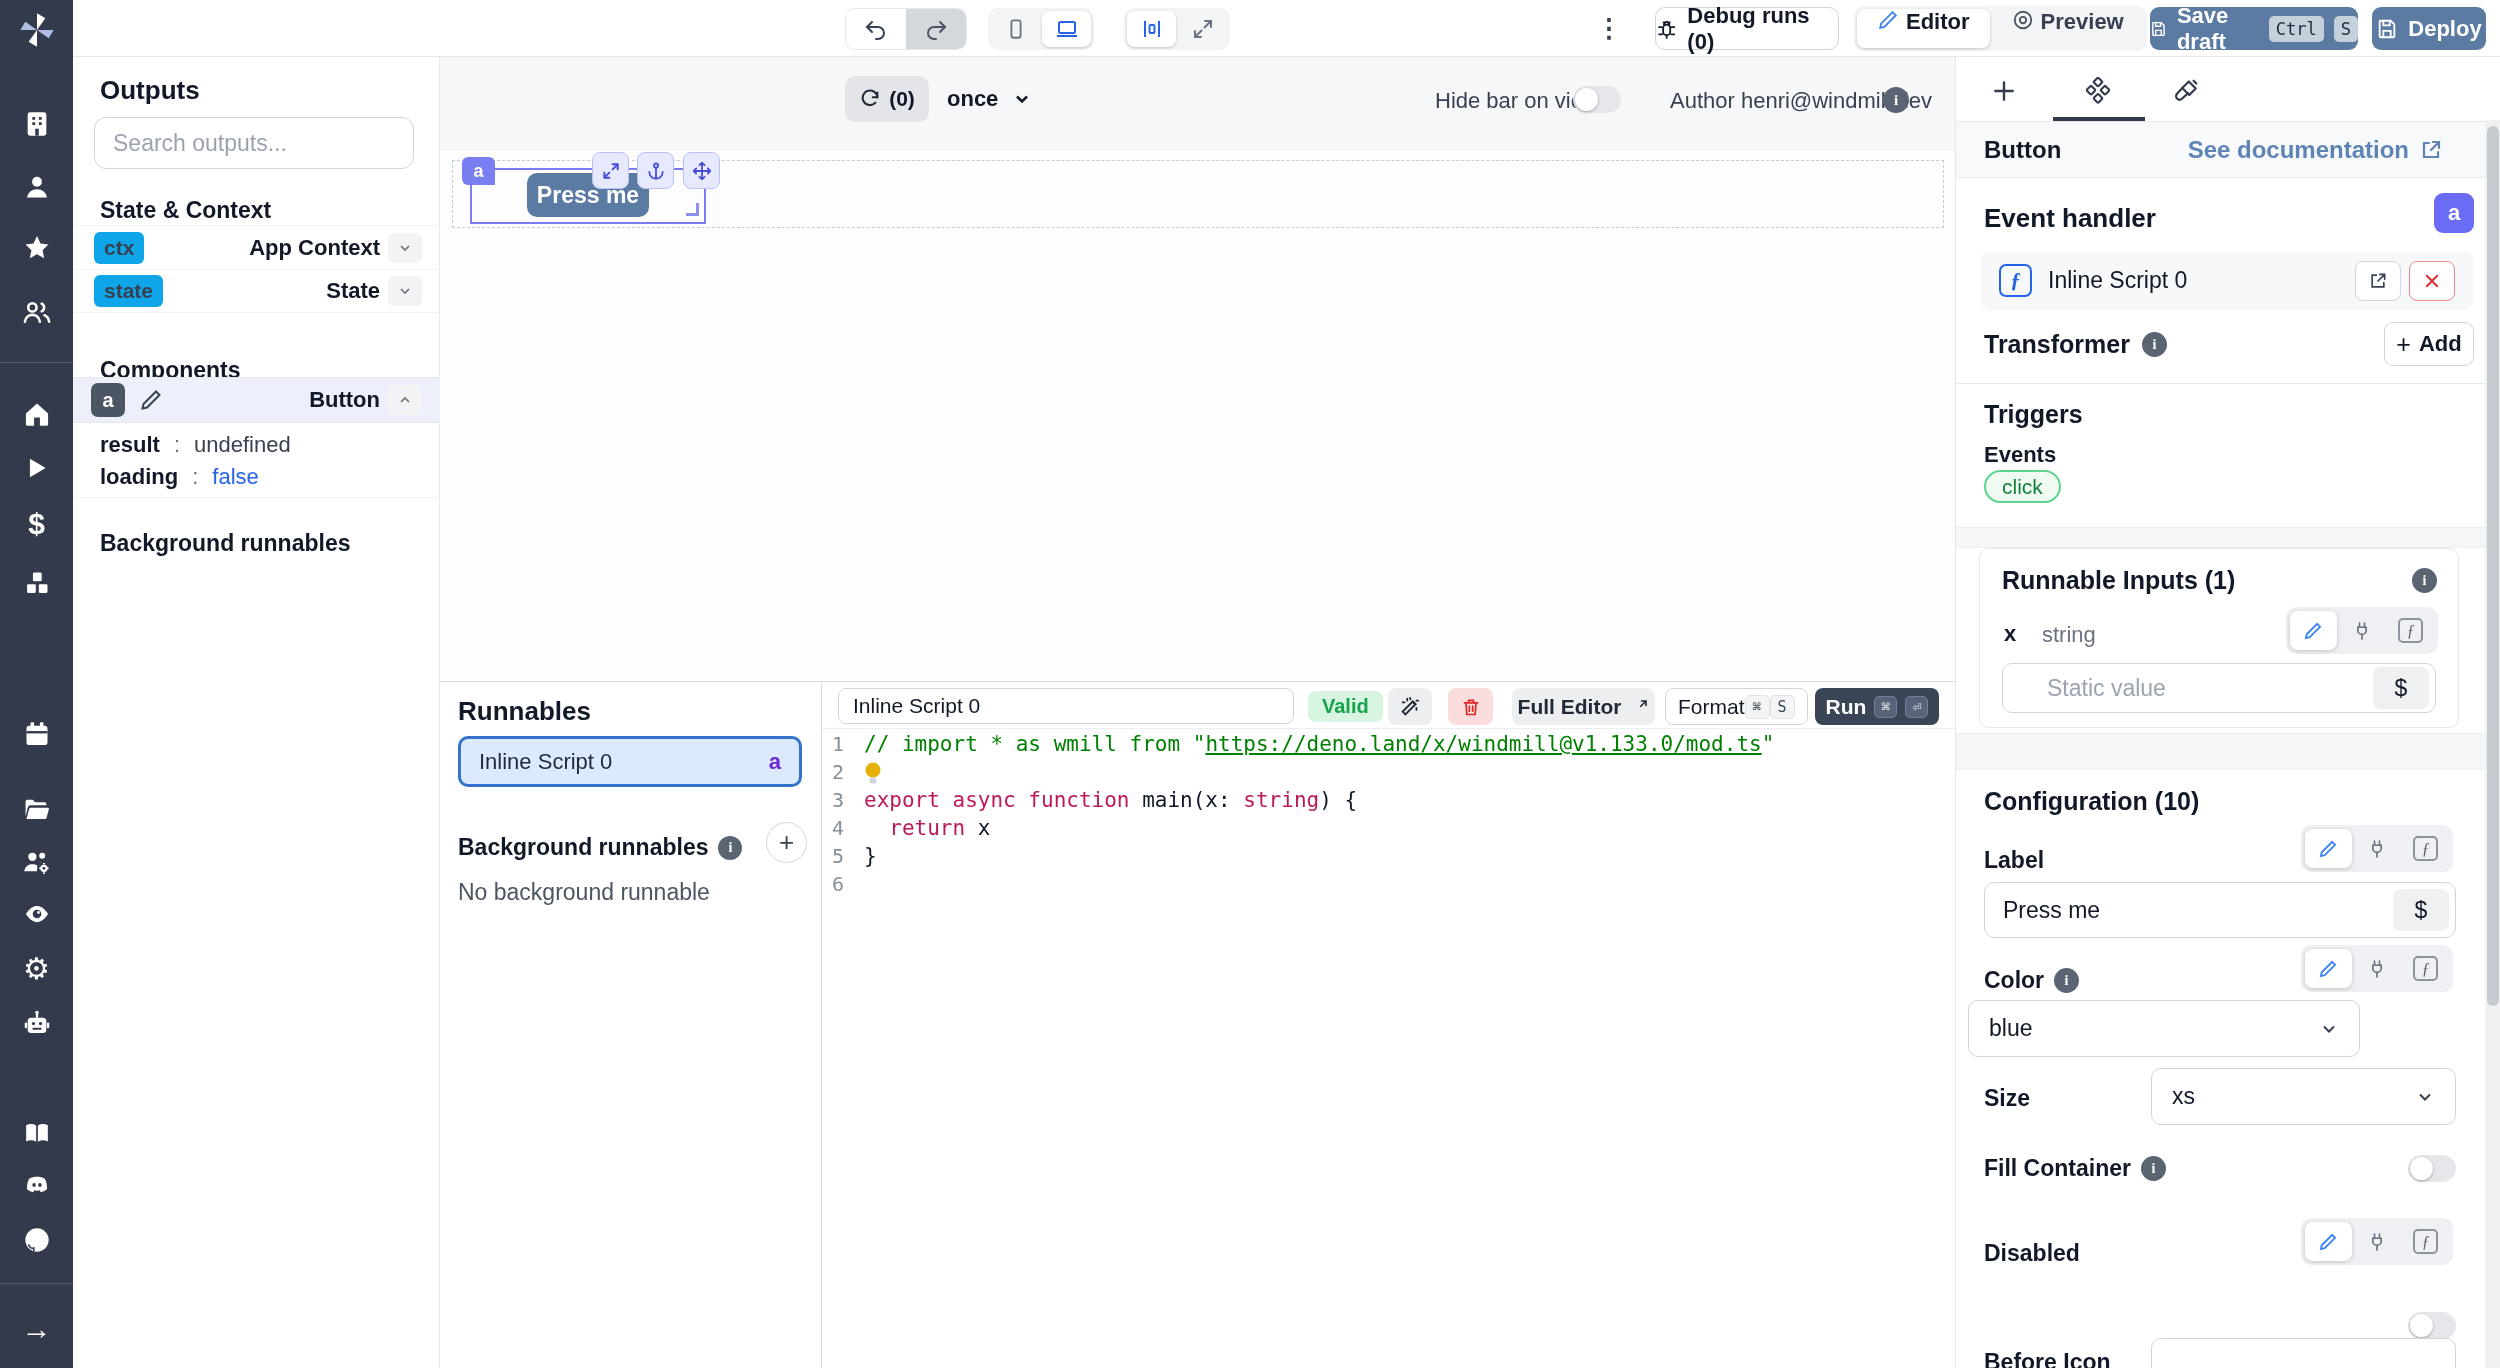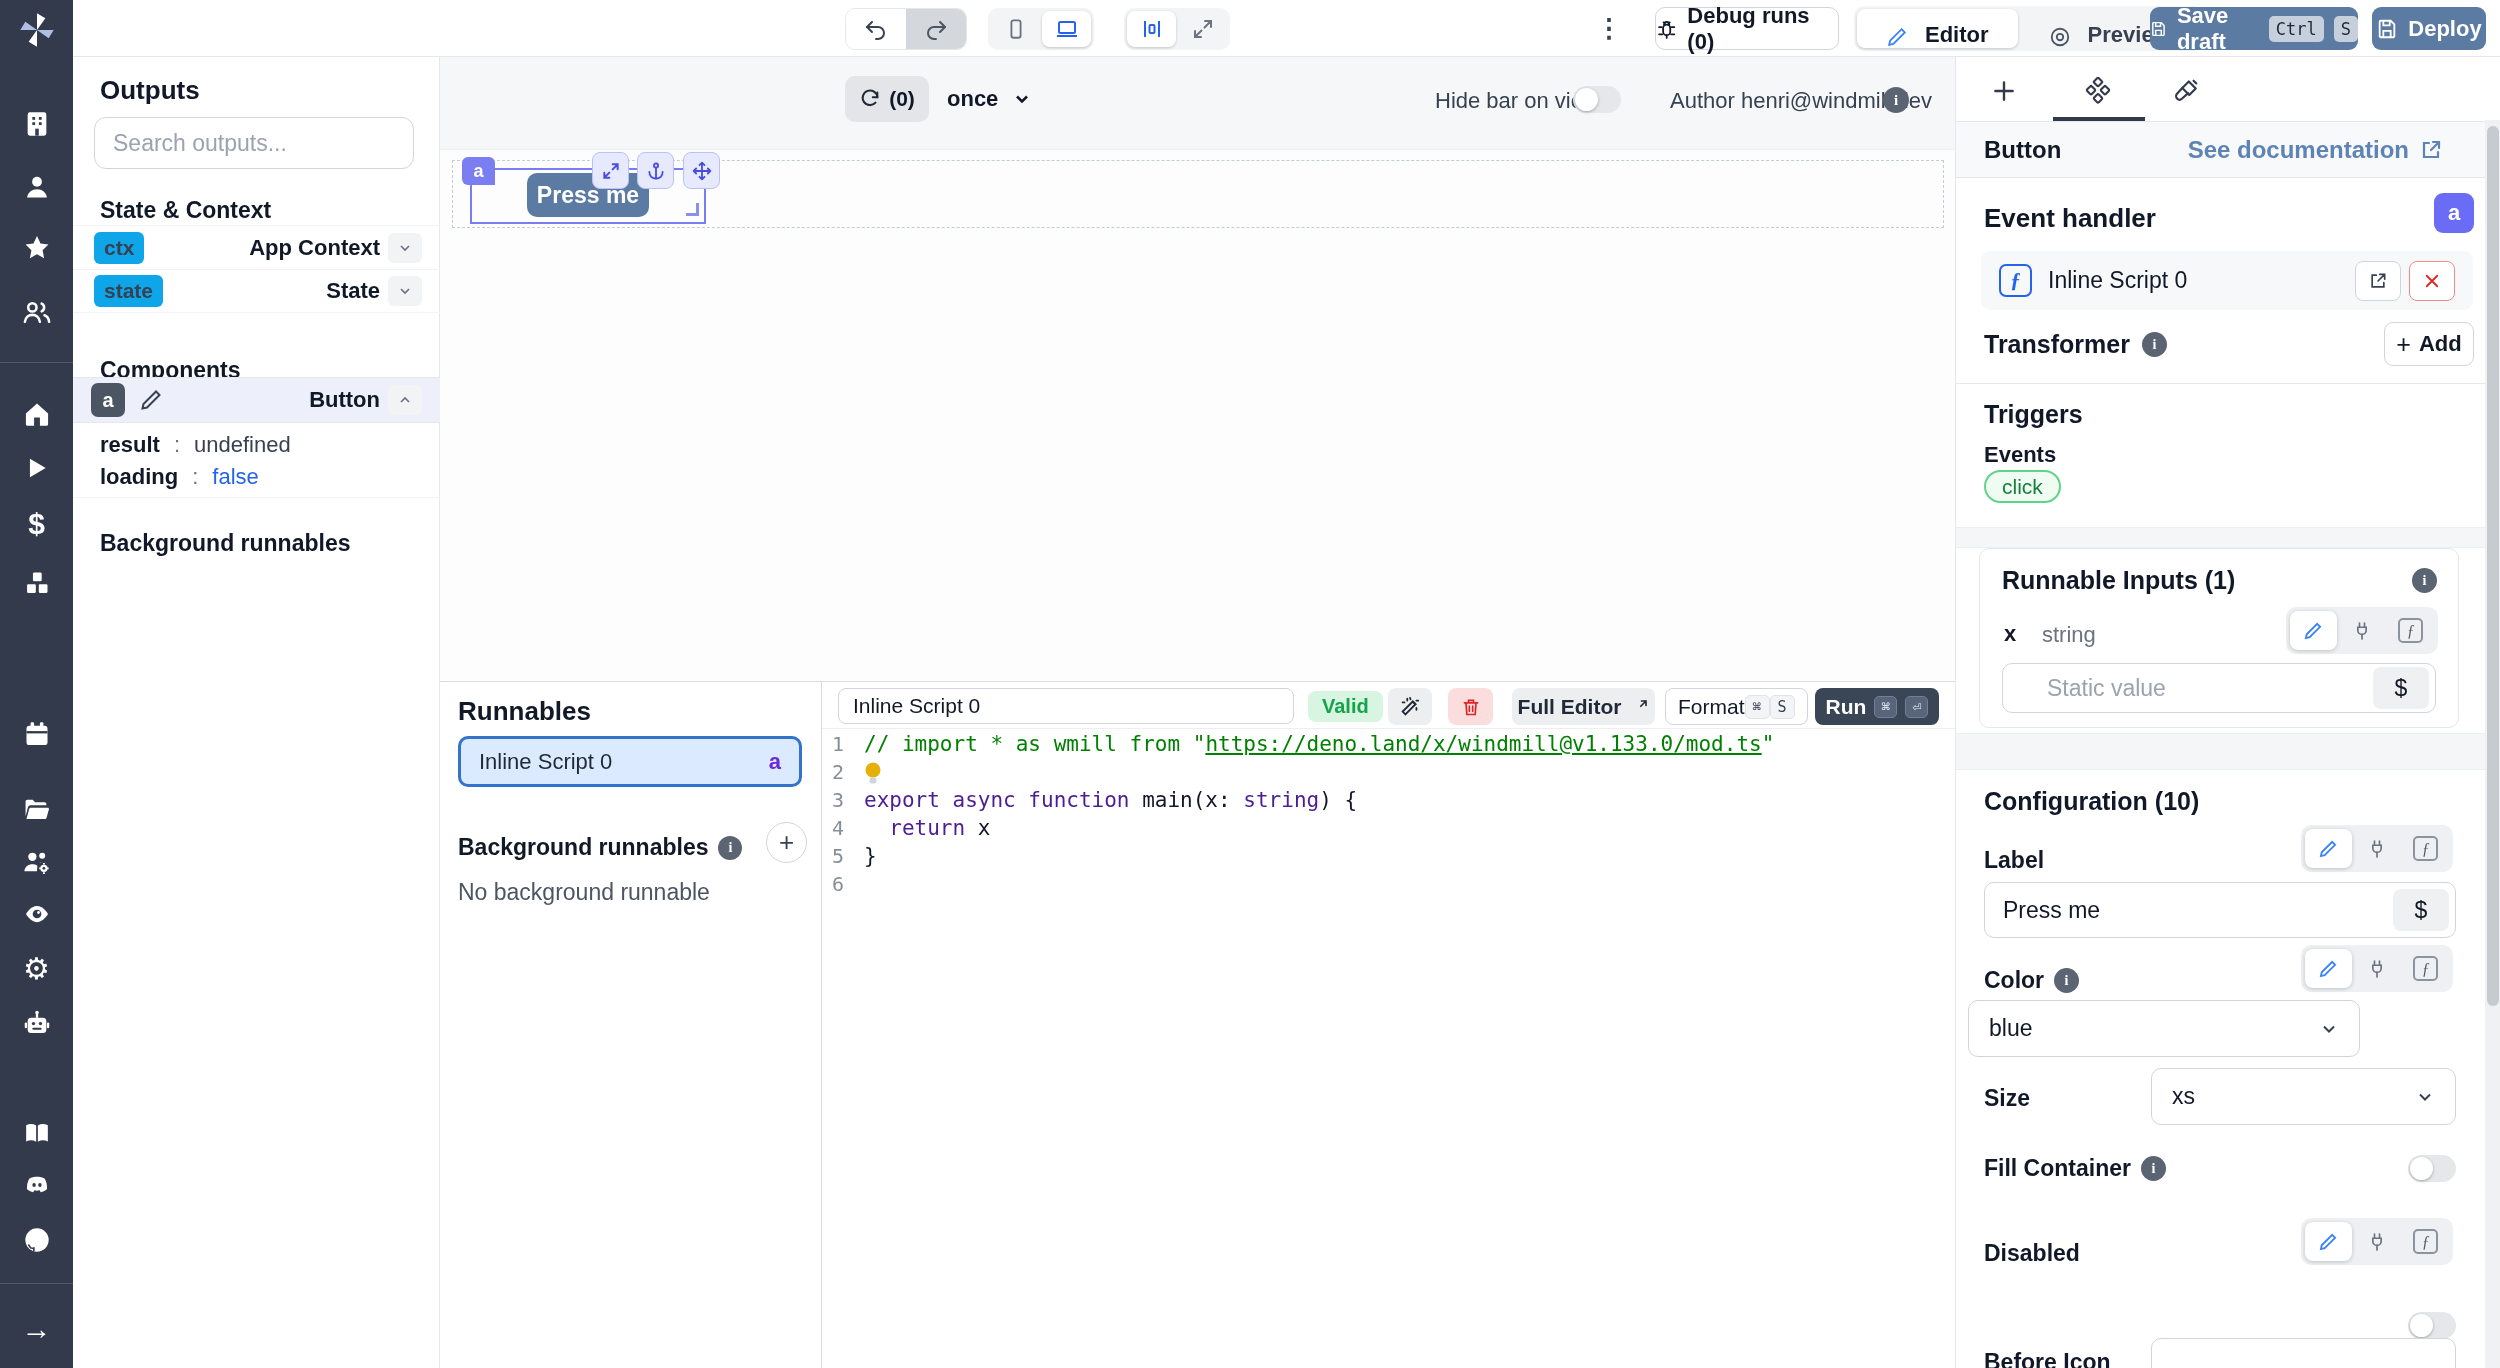--- a/index.html
+++ b/index.html
@@ -31,21 +31,21 @@
     display:flex; padding:3px; gap:2px; }
   .pillgrp .cell { width:49px; border-radius:8px; display:flex; align-items:center; justify-content:center; cursor:pointer; }
   .pillgrp .cell.on { background:#fff; box-shadow:0 1px 3px rgba(0,0,0,.2); }
   .kebab { position:absolute; left:1522px; top:10px; width:28px; height:36px; display:flex;
     align-items:center; justify-content:center; font-size:26px; color:#374151; letter-spacing:0; cursor:pointer; font-weight:700;}
   .btn-outline { position:absolute; display:flex; align-items:center; gap:10px; background:#fff;
     border:1px solid #d1d5db; border-radius:10px; font-size:22px; font-weight:600; color:#111827;
     justify-content:center; cursor:pointer; }
   .segmented { position:absolute; left:1781px; top:6px; height:45px; background:#f3f4f6; border-radius:10px;
     display:flex; padding:3px; gap:2px; }
-  .segmented .opt { display:flex; align-items:flex-end; gap:17px; padding:0 29px; border-radius:8px;
+  .segmented .opt { display:flex; align-items:flex-start; gap:7px; padding:0 20px; border-radius:8px;
     font-size:22px; font-weight:600; color:#374151; cursor:pointer; }
   .segmented .opt.on { background:#fff; box-shadow:0 1px 3px rgba(0,0,0,.2); color:#111827; font-weight:700; }
   .btn-blue { position:absolute; top:7px; height:43px; background:#5b7ba3; border-radius:9px; color:#fff;
     display:flex; align-items:center; justify-content:center; gap:10px; font-size:22px; font-weight:700; cursor:pointer; }
   .kbd-l { background:#c6d0dd; color:#1e293b; border-radius:5px; font-family:"DejaVu Sans Mono",monospace;
     font-size:17px; padding:3px 7px; font-weight:400; }
 
   
   .outputs { position:absolute; left:73px; top:57px; width:367px; height:1311px; background:#fff;
     border-right:1px solid #e5e7eb; z-index:10; }
@@ -123,21 +123,21 @@
   .runbtn { position:absolute; left:993px; top:6px; height:37px; width:124px; background:#3a4556; border-radius:8px;
     display:flex; align-items:center; justify-content:center; gap:8px; color:#fff; font-size:21px; font-weight:700; cursor:pointer; }
   .kbd-d { background:#58647a; border:1px solid #70809c; border-radius:5px; padding:1px 6px; font-size:15px;
     color:#e5eaf2; font-family:"DejaVu Sans Mono",monospace; font-weight:400; }
   .codearea { position:absolute; left:0; top:48px; width:1133px; height:639px; background:#fff;
     font-family:"DejaVu Sans Mono",monospace; font-size:21px; }
   .code-line { display:flex; height:28px; line-height:28px; }
   .code-line .ln { width:42px; text-align:right; padding-right:20px; color:#858f98; font-size:20px; flex:none; }
   .code-line .lc { white-space:pre; }
   .tk-c { color:#008000; } .tk-l { color:#008000; text-decoration:underline; }
-  .tk-k { color:#4c1d95; } .tk-p { color:#111827; }
+  .tk-k { color:#be185d; } .tk-p { color:#111827; }
   .bulb { display:inline-flex; vertical-align:middle; }
 
   
   .rightpanel { position:absolute; left:1955px; top:57px; width:545px; height:1311px; background:#fff;
     border-left:1px solid #e5e7eb; overflow:hidden; z-index:10; }
   .rtab { position:absolute; top:14px; width:40px; height:40px; display:flex; align-items:center;
     justify-content:center; color:#333a4c; cursor:pointer; }
   .tabline { position:absolute; left:97px; top:60px; width:92px; height:4px; background:#333a4c; }
   .typebar { position:absolute; left:0; top:64px; width:545px; height:57px; background:#f8f9fa;
     border-top:1px solid #e5e7eb; border-bottom:1px solid #e5e7eb; display:flex; align-items:center;

